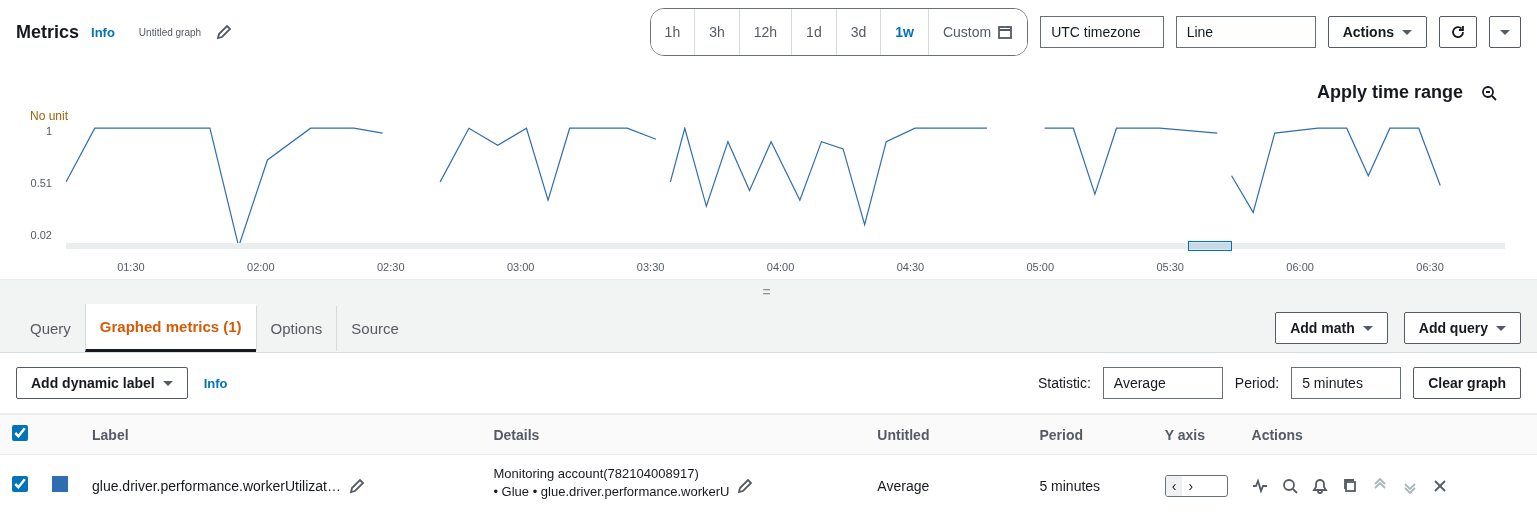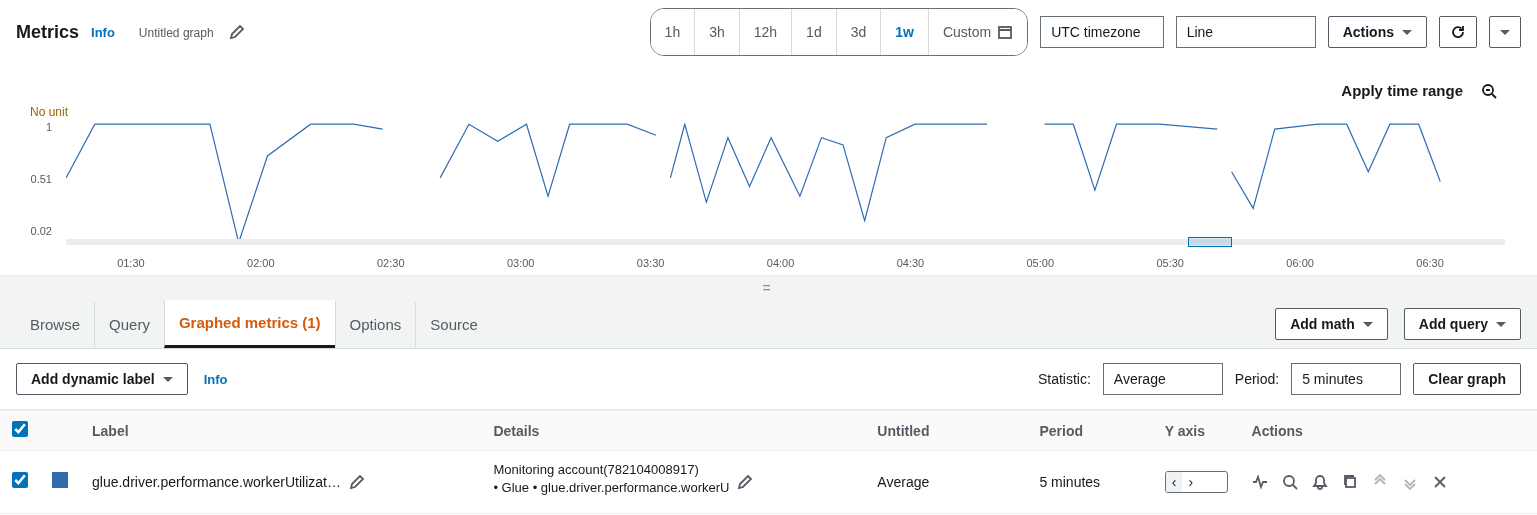--- a/index.html
+++ b/index.html
@@ -1,37 +1,37 @@
 <!DOCTYPE html>
 <html><head>
 <meta charset="utf-8">
 <style>
 * { box-sizing: border-box; margin: 0; padding: 0; }
 body { font-family: "Amazon Ember", "Helvetica Neue", Arial, sans-serif; font-size: 14px; color: #16191f; background: #fff; }
 
 .topbar { display: flex; align-items: center; padding: 8px 16px; gap: 12px; }
 .title { font-size: 18px; font-weight: 700; }
 .info-link { color: #0073bb; font-weight: 700; font-size: 13px; text-align: right; }
-.graph-title { font-size: 12px; color: #545b64; margin-left: 12px; display:flex; align-items:flex-end; gap:15px;}
+.graph-title { font-size: 10px; color: #545b64; margin-left: 12px; display:flex; align-items:center; gap:15px;}
 .spacer { flex: 1; }
 
 .btn { border: 1px solid #545b64; background: #fff; padding: 5px 14px; border-radius: 2px; font-size: 14px; font-weight: 700; color: #16191f; display: inline-flex; align-items: center; gap: 8px; cursor: pointer; height: 32px; }
 .btn-icon-only { padding: 5px 10px; }
 .btn .caret { width: 0; height: 0; border-left: 5px solid transparent; border-right: 5px solid transparent; border-top: 5px solid #545b64; }
 
 .timerange-group { display: flex; border: 1px solid #687078; border-radius: 14px; overflow: hidden; height: 48px; }
 .timerange-group .tr-item { padding: 5px 14px; font-size: 14px; color: #545b64; border: none; background: #fff; cursor: pointer; display:flex; align-items:center; gap:6px; font-weight:400; }
 .timerange-group .tr-item.active { color: #0073bb; font-weight: 700; }
 .timerange-group .tr-item + .tr-item { border-left: 1px solid #d5dbdb; }
 
 .select-like { border: 1px solid #687078; background: #fff; padding: 5px 10px; display: inline-flex; align-items: center; gap: 12px; height: 32px; cursor:pointer; min-width:120px; justify-content:space-between;}
 
 .chart-area { position: relative; padding: 8px 16px 0 16px; }
 .apply-row { display: flex; justify-content: flex-end; align-items: center; gap: 18px; padding: 10px 24px 6px 0; }
-.apply-row .apply-label { font-weight: 700; font-size: 15px; }
+.apply-row .apply-label { font-weight: 700; font-size: 18px; }
 .zoom-reset { width:16px; height:16px; }
 
 .chart-wrap { position: relative; height: 170px; padding-left: 40px; padding-bottom: 30px; }
 .ylabel { position: absolute; left: 14px; top: 0; font-size: 12px; color: #a16207; }
 .ytick { position: absolute; left: 6px; font-size: 11px; color: #545b64; text-align:right; width:30px;}
 .xtick { position: absolute; bottom: 6px; font-size: 11px; color: #545b64; transform: translateX(-50%); }
 .plot { position: absolute; left: 50px; right: 16px; top: 18px; bottom: 30px; }
 .baseline { position:absolute; left:0; right:0; bottom:0; height:6px; background:#eaeded; }
 .selection-box { position:absolute; border:1px solid #0073bb; background:rgba(0,115,187,0.15); height:10px; bottom:-2px;}
 
@@ -159,21 +159,20 @@
         <span class="xtick" style="left: calc(75.89% + 12.0536px);">05:30</span>
         <span class="xtick" style="left: calc(84.82% + 7.58929px);">06:00</span>
         <span class="xtick" style="left: calc(93.75% + 3.125px); margin-top: 47px;">06:30</span>
       </div>
   </div>
 </div>
 
 <div class="drag-handle">=</div>
 
 <div class="tabs-row">
-  <button class="tab">Browse</button>
   <button class="tab">Query</button>
   <button class="tab active">Graphed metrics (1)</button>
   <button class="tab">Options</button>
   <button class="tab">Source</button>
   <div class="tabs-actions">
     <button class="btn">
       <span>Add math</span>
       <span class="caret"></span>
     </button>
     <button class="btn">

